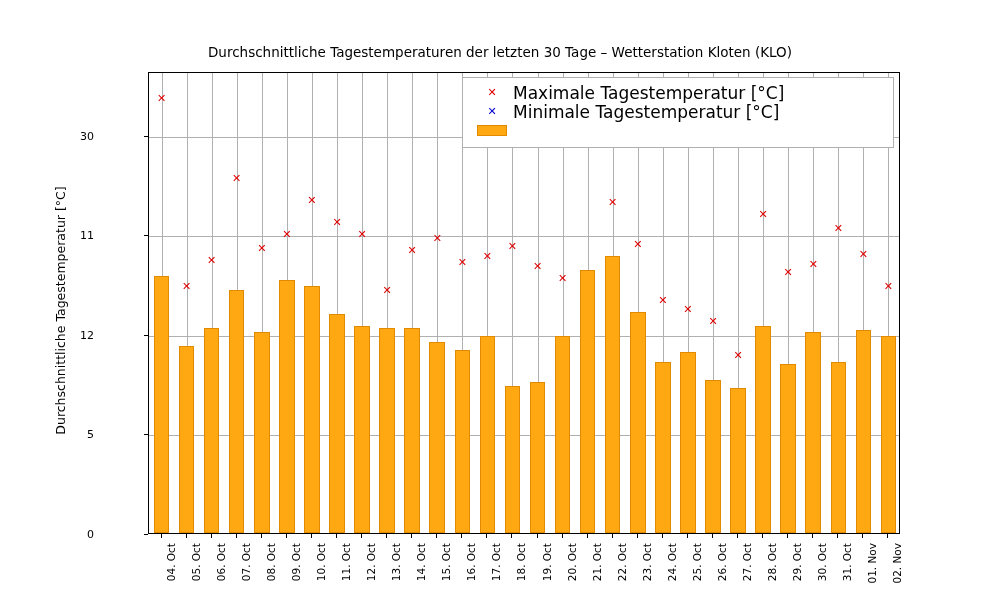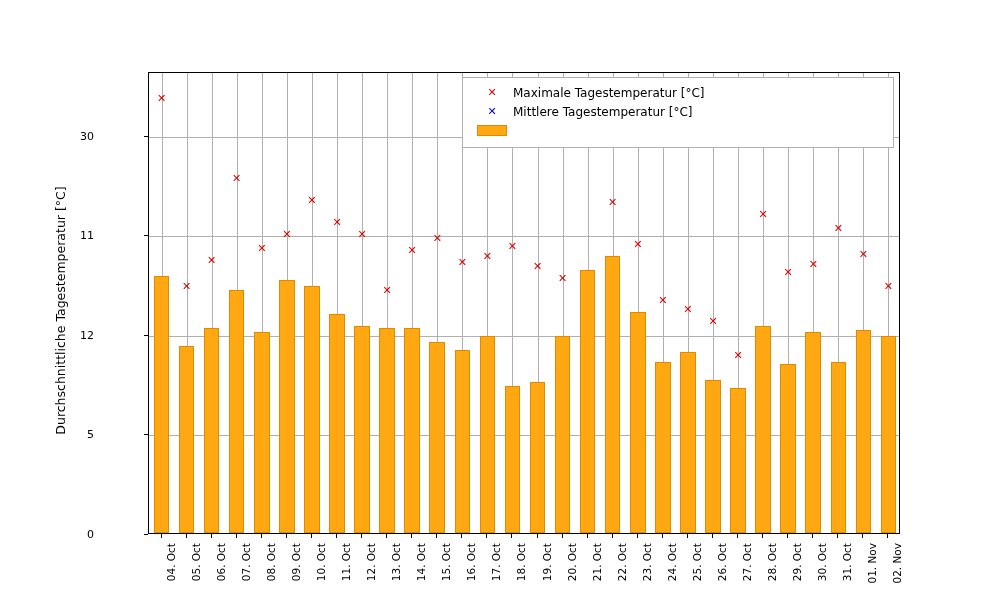--- a/index.html
+++ b/index.html
@@ -149,27 +149,28 @@
   .legend-sym.max { color: #dd0000; }
   .legend-sym.min { color: #0000cc; }
   .legend-patch {
     width: 30px;
     height: 11px;
     background: #ffa812;
     border: 1px solid #e08a00;
     box-sizing: border-box;
     margin: 0 6px;
   }
-  .legend-label { font-size: 12px; white-space: nowrap; }
+  .legend-label { font-size: 17px; white-space: nowrap; }
 </style>
 </head>
 <body>
 
 <div id="figure">
 
+  <div id="chart-title">Durchschnittliche Tagestemperaturen der letzten 30 Tage – Wetterstation Kloten (KLO)</div>
 
   <div id="ylabel">Durchschnittliche Tagestemperatur [°C]</div>
 
   <div id="yaxis-ticks">
       <div class="ytick-label" style="top: 534px;">0</div>
       <div class="ytick-mark" style="top: 534px;"></div>
       <div class="ytick-label" style="top: 434.431px;">5</div>
       <div class="ytick-mark" style="top: 434.431px;"></div>
       <div class="ytick-label" style="top: 334.862px;">12</div>
       <div class="ytick-mark" style="top: 334.862px;"></div>
@@ -344,20 +345,20 @@
     <div id="markers-min"></div>
   </div>
 
   <div id="legend">
     <div class="legend-row">
       <span class="legend-sym max">✕</span>
       <span class="legend-label">Maximale Tagestemperatur [°C]</span>
     </div>
     <div class="legend-row">
       <span class="legend-sym min">✕</span>
-      <span class="legend-label">Mittlere Tagestemperatur [°C]</span>
+      <span class="legend-label">Minimale Tagestemperatur [°C]</span>
     </div>
     <div class="legend-row">
       <span class="legend-patch"></span>
     </div>
   </div>
 
 </div>
 
 </body></html>

